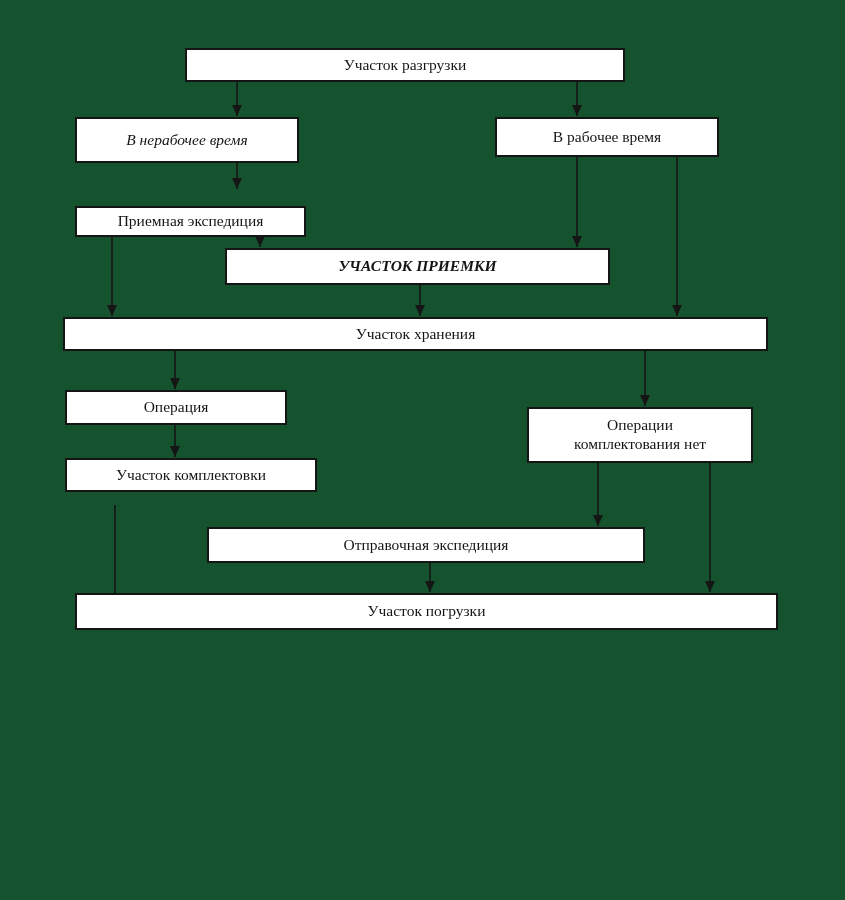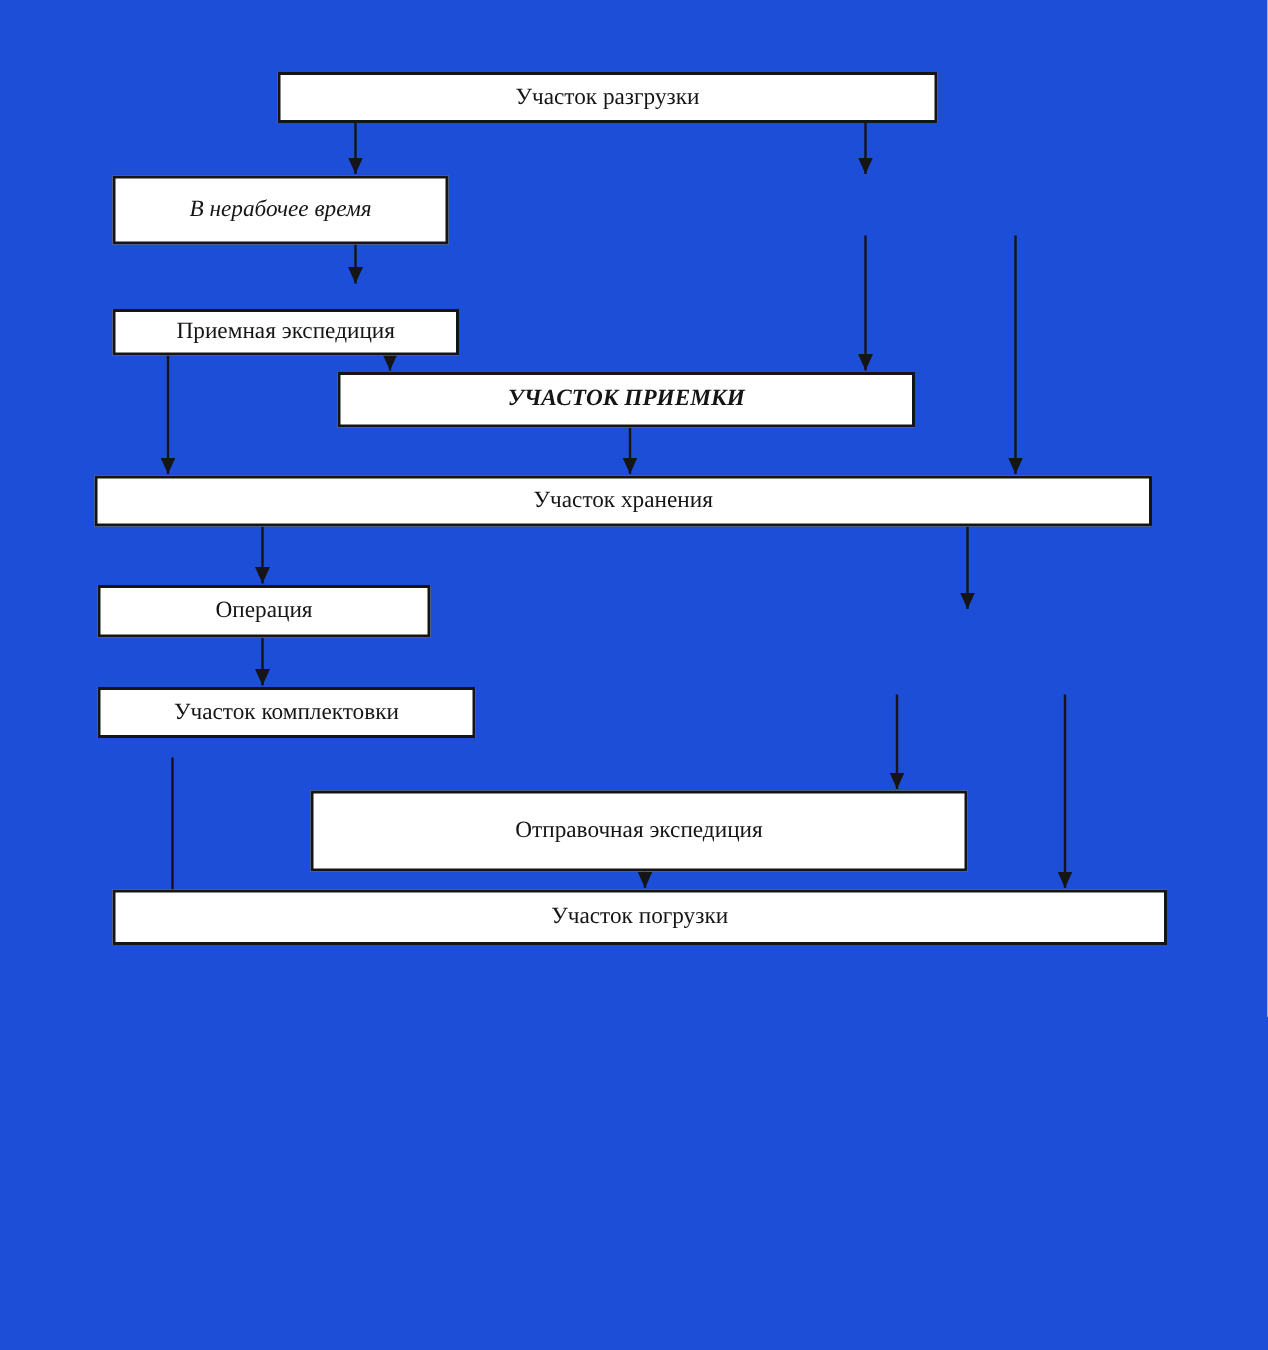--- a/index.html
+++ b/index.html
@@ -4,21 +4,21 @@
 <style>
   html, body {
     margin: 0;
     padding: 0;
     background: #ffffff;
   }
   .canvas {
     position: relative;
     width: 845px;
     height: 900px;
-    background: #1d4ed8;
+    background: #14532d;
     font-family: "Liberation Serif", serif;
     color: #151515;
     overflow: hidden;
   }
   .node {
     position: absolute;
     box-sizing: border-box;
     border: 2px solid #151515;
     background: #ffffff;
     display: flex;
@@ -73,43 +73,50 @@
   </svg>
 
   <div class="node" style="left:185px; top:48px;  width:440px; height:34px;">
     <span>Участок разгрузки</span>
   </div>
 
   <div class="node" style="left:75px;  top:117px; width:224px; height:46px;font-style:italic;">
     <span>В нерабочее время</span>
   </div>
 
+  <div class="node" style="left:495px; top:117px; width:224px; height:40px;">
+    <span>В рабочее время</span>
+  </div>
 
   <div class="node" style="left:75px;  top:190px; width:231px; height:31px;margin-top:16px;">
     <span>Приемная экспедиция</span>
   </div>
 
   <div class="node italic" style="left:225px; top:248px; width:385px; height:37px;">
     <span>УЧАСТОК ПРИЕМКИ</span>
   </div>
 
   <div class="node" style="left:63px;  top:317px; width:705px; height:34px;">
     <span>Участок хранения</span>
   </div>
 
   <div class="node" style="left:65px;  top:390px; width:222px; height:35px;align-items:center;">
     <span>Операция</span>
   </div>
 
+  <div class="node" style="left:527px; top:407px; width:226px; height:56px;">
+    <span>Операции</span>
+    <span>комплектования нет</span>
+  </div>
 
   <div class="node" style="left:65px;  top:458px; width:252px; height:34px;">
     <span>Участок комплектовки</span>
   </div>
 
-  <div class="node" style="left:207px; top:527px; width:438px; height:54px;">
+  <div class="node" style="left:207px; top:527px; width:438px; height:36px;">
     <span>Отправочная экспедиция</span>
   </div>
 
   <div class="node" style="left:75px;  top:593px; width:703px; height:37px;text-align:center;">
     <span>Участок погрузки</span>
   </div>
 
 </div>
 
 </body></html>

